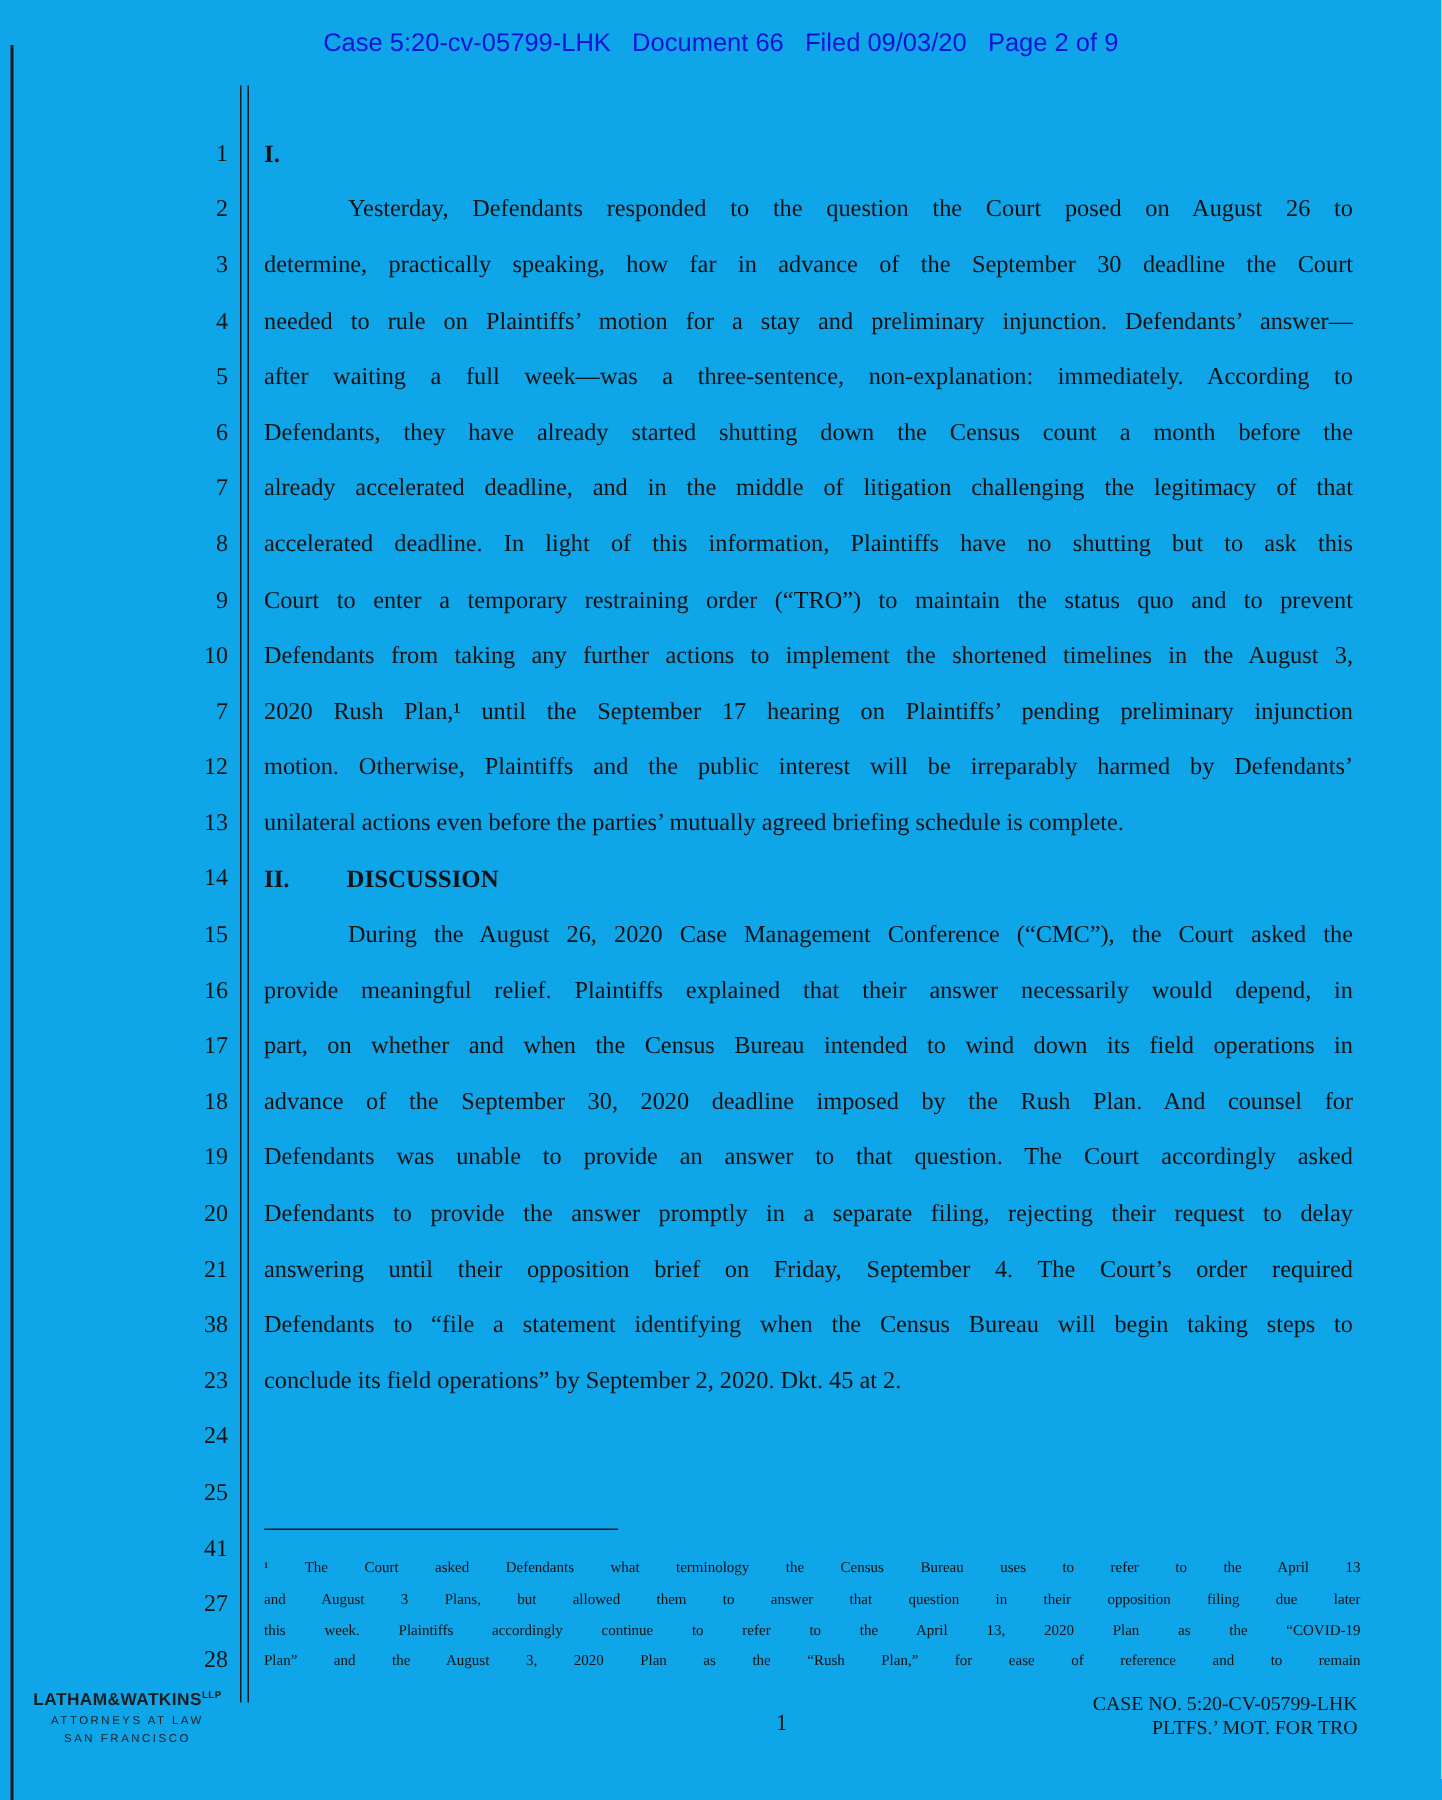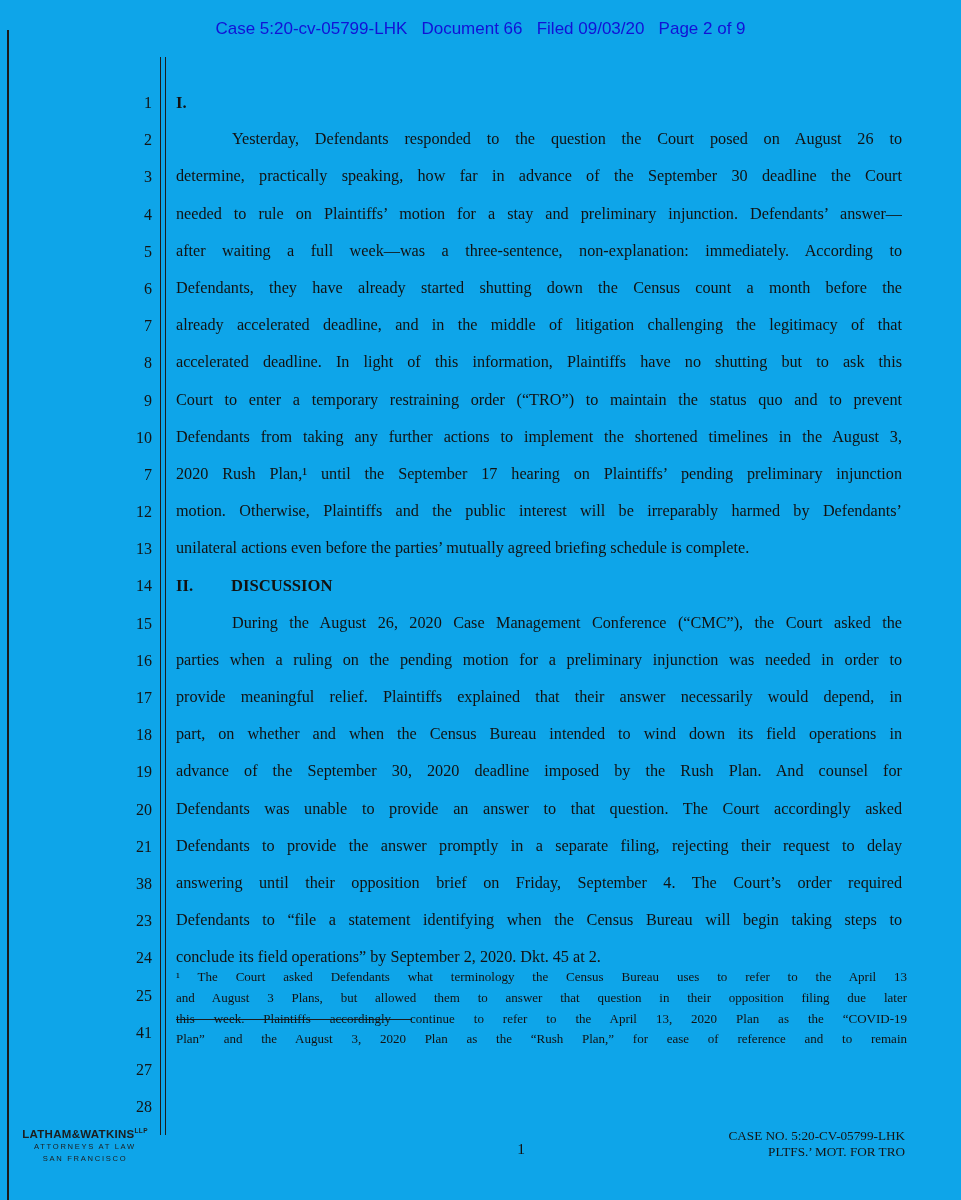--- a/index.html
+++ b/index.html
@@ -22,21 +22,21 @@
     position:absolute; left:108px; top:84px; width:44px;
     text-align:right; font-size:16px; color:#141414;
   }
   .tline { height:37.2px; line-height:37.2px; overflow:hidden; white-space:normal; }
   .body-col { position:absolute; left:176px; top:84px; width:726px; font-size:16.2px; }
   .para .tline.just { text-align:justify; text-align-last:justify; }
   .tline.indent { padding-left:56px; }
   .heading { display:flex; height:37.2px; line-height:37.2px; font-weight:bold; font-size:16.6px; }
   .heading .numeral { width:55px; flex:0 0 55px; }
   .fn-sep { position:absolute; left:176px; top:1019px; width:236px; border-top:1.6px solid #1c1c1c; }
-  .footnote { position:absolute; left:176px; top:967px; width:731px; font-size:13px; }
+  .footnote { position:absolute; left:176px; top:1036px; width:731px; font-size:10px; }
   .footnote .tline { height:20.8px; line-height:20.8px; }
   .footnote .tline.just { text-align:justify; text-align-last:justify; }
   .firm {
     position:absolute; left:16px; top:1127px; width:138px; text-align:center;
     font-family:"Liberation Sans", sans-serif; color:#1d1d1d;
   }
   .firm-name { font-size:11.5px; font-weight:bold; letter-spacing:0.3px; white-space:nowrap; }
   .firm-name sup { font-size:6.5px; }
   .firm-sub { font-size:7.6px; letter-spacing:1.7px; margin-top:2.5px; white-space:nowrap; }
   .page-num { position:absolute; left:176px; top:1140px; width:690px; text-align:center; font-size:15.5px; }
@@ -104,21 +104,20 @@
         <div class="tline just">2020 Rush Plan,¹ until the September 17 hearing on Plaintiffs’ pending preliminary injunction</div>
         <div class="tline just">motion.  Otherwise, Plaintiffs and the public interest will be irreparably harmed by Defendants’</div>
         <div class="tline">unilateral actions even before the parties’ mutually agreed briefing schedule is complete.</div>
       </div>
     <div class="heading">
       <span class="numeral">II.</span>
       <span>DISCUSSION</span>
     </div>
     <div class="para">
         <div class="tline just indent">During the August 26, 2020 Case Management Conference (“CMC”), the Court asked the</div>
-        <div class="tline just">parties when a ruling on the pending motion for a preliminary injunction was needed in order to</div>
         <div class="tline just">provide meaningful relief.  Plaintiffs explained that their answer necessarily would depend, in</div>
         <div class="tline just">part, on whether and when the Census Bureau intended to wind down its field operations in</div>
         <div class="tline just">advance of the September 30, 2020 deadline imposed by the Rush Plan.  And counsel for</div>
         <div class="tline just">Defendants was unable to provide an answer to that question.  The Court accordingly asked</div>
         <div class="tline just">Defendants to provide the answer promptly in a separate filing, rejecting their request to delay</div>
         <div class="tline just">answering until their opposition brief on Friday, September 4.  The Court’s order required</div>
         <div class="tline just">Defendants to “file a statement identifying when the Census Bureau will begin taking steps to</div>
         <div class="tline">conclude its field operations” by September 2, 2020.  Dkt. 45 at 2.</div>
       </div>
   </div>

